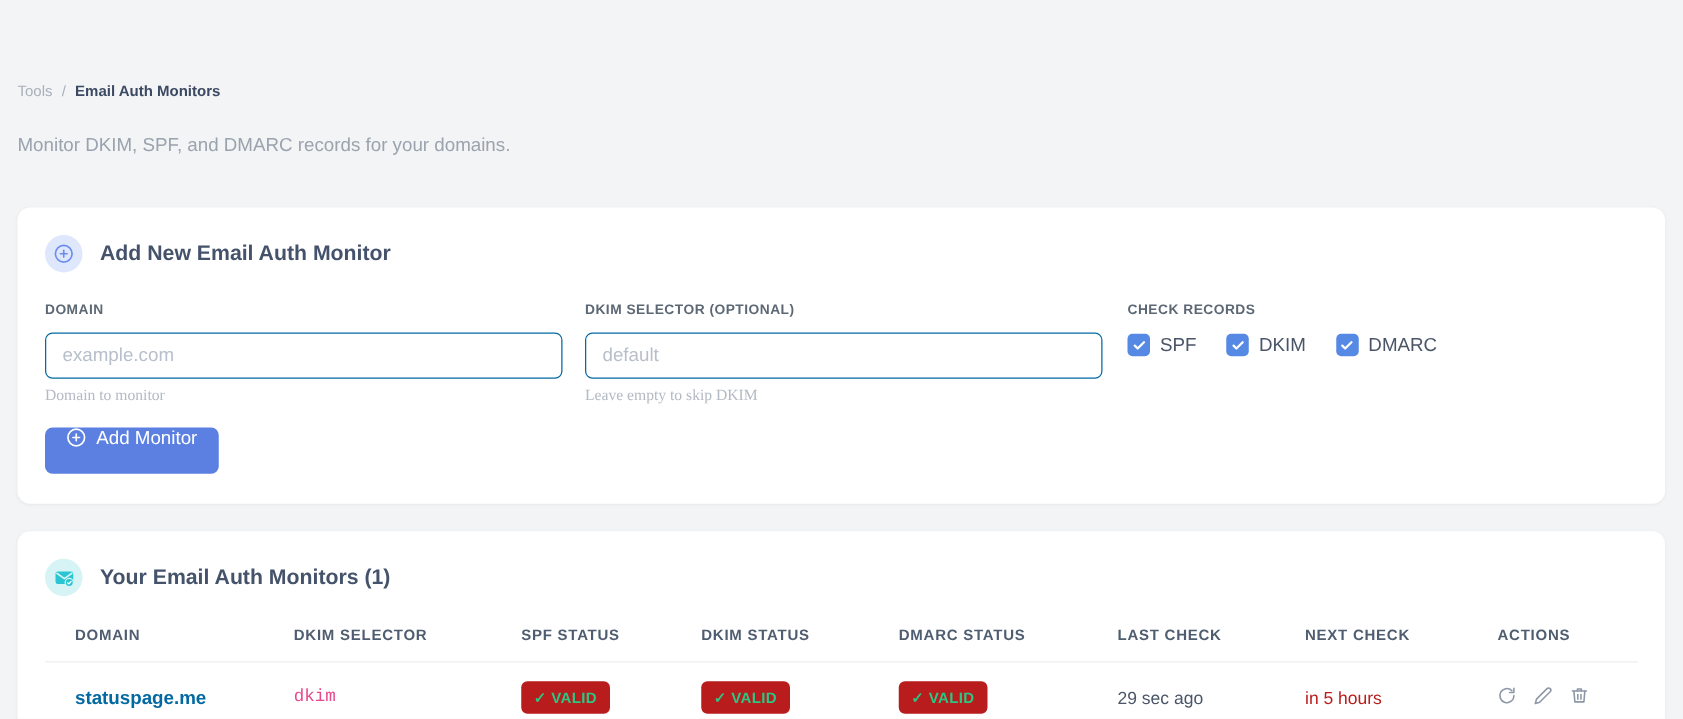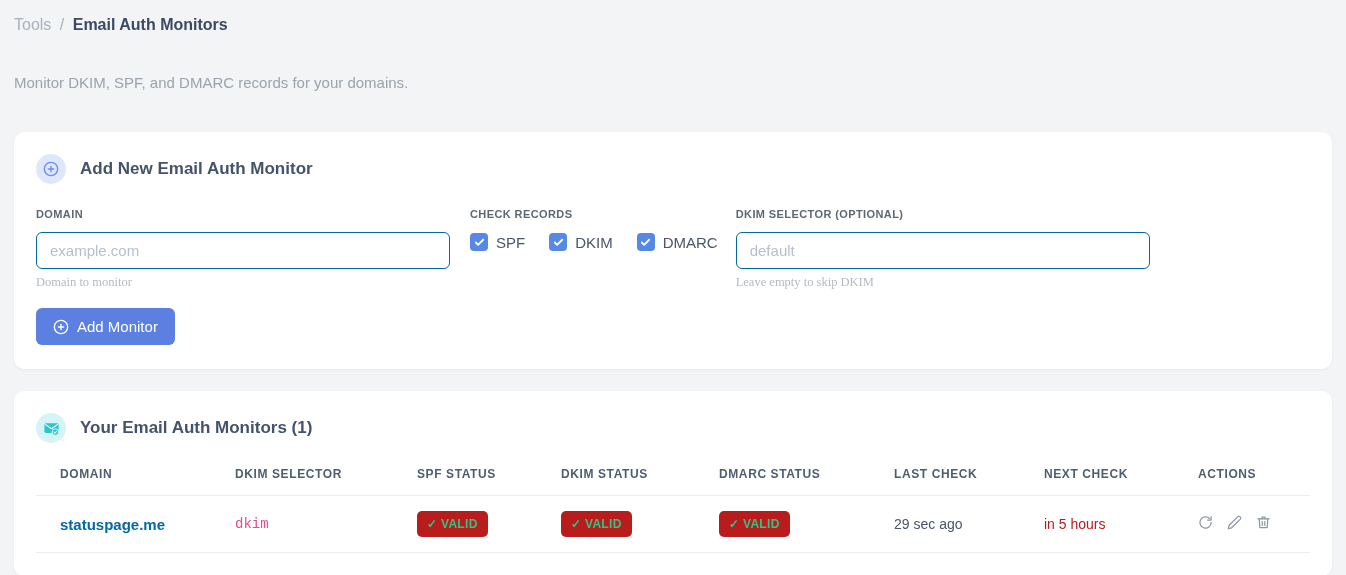--- a/index.html
+++ b/index.html
@@ -6,25 +6,25 @@
   html,body { width:1346px; height:575px; }
   body {
     background:#f3f4f5;
     font-family:"Liberation Sans", sans-serif;
     color:#44536b;
     overflow:hidden;
   }
   .page { padding:12px 14px 0 14px; }
 
   
-  .breadcrumb { font-size:16px; line-height:26px; }
+  .breadcrumb { font-size:12px; line-height:26px;margin-top:48px; }
   .breadcrumb .bc-section { color:#a9b1bc; font-weight:400; }
   .breadcrumb .bc-sep { color:#a9b1bc; font-weight:400; padding:0 4px; }
   .breadcrumb .bc-current { color:#3c4963; font-weight:700; }
-  .subtitle { margin-top:36px; font-size:15px; color:#9aa3ae; }
+  .subtitle { margin-top:22px; font-size:15px; color:#9aa3ae; }
 
   
   .card {
     background:#ffffff;
     border-radius:10px;
     box-shadow:0 1px 3px rgba(40,50,70,.06);
     padding:22px;
   }
   .card-add { margin-top:41px; height:237px; }
   .card-list { margin-top:22px; height:185px;padding-left:22px; }
@@ -57,21 +57,21 @@
 
   .checkbox-row { display:flex; align-items:center; gap:24px; margin-top:13px; }
   .checkbox-item { display:flex; align-items:center; gap:8px; cursor:pointer; }
   .checkbox-box {
     width:18px; height:18px; border-radius:4px; background:#5589e4;
     display:flex; align-items:center; justify-content:center; flex:0 0 18px;
   }
   .checkbox-label { font-size:15px; color:#4a5568; }
 
   .btn-primary {
-    margin-top:18px; display:inline-flex; align-items:center; gap:8px;
+    margin-top:18px; display:inline-flex; align-items:flex-start; gap:8px;
     background:#5b80e1; color:#fff; border:none; border-radius:6px;
     height:37px; padding:0 17px; font-size:15px;
     font-family:"Liberation Sans", sans-serif; cursor:pointer;
   }
 
   
   table { width:100%; border-collapse:collapse; table-layout:fixed; margin-top:14px; }
   th {
     text-align:left; font-size:12px; font-weight:700; letter-spacing:.6px;
     color:#4f5d70; text-transform:uppercase;
@@ -119,20 +119,26 @@
       <span class="card-title">Add New Email Auth Monitor</span>
     </div>
 
     <div class="form-row">
       <div class="form-group">
         <label class="field-label">DOMAIN</label>
         <input class="text-input" type="text" placeholder="example.com" style="">
         <div class="field-hint">Domain to monitor</div>
       </div>
 
+      <div class="form-group">
+        <label class="field-label">DKIM SELECTOR (OPTIONAL)</label>
+        <input class="text-input" type="text" placeholder="default" style="">
+        <div class="field-hint">Leave empty to skip DKIM</div>
+      </div>
+
       <div class="form-group records">
         <label class="field-label">CHECK RECORDS</label>
         <div class="checkbox-row">
           <span class="checkbox-item">
             <span class="checkbox-box">
               <svg width="11" height="11" viewBox="0 0 24 24" fill="none" stroke="#ffffff" stroke-width="4" stroke-linecap="round" stroke-linejoin="round">
                   <polyline points="20 6 9 17 4 12"></polyline>
                 </svg>
             </span>
             <span class="checkbox-label">SPF</span>
@@ -147,26 +153,20 @@
           </span>
           <span class="checkbox-item">
             <span class="checkbox-box">
               <svg width="11" height="11" viewBox="0 0 24 24" fill="none" stroke="#ffffff" stroke-width="4" stroke-linecap="round" stroke-linejoin="round">
                   <polyline points="20 6 9 17 4 12"></polyline>
                 </svg>
             </span>
             <span class="checkbox-label">DMARC</span>
           </span>
         </div>
-      </div>
-
-      <div class="form-group">
-        <label class="field-label">DKIM SELECTOR (OPTIONAL)</label>
-        <input class="text-input" type="text" placeholder="default" style="">
-        <div class="field-hint">Leave empty to skip DKIM</div>
       </div>
     </div>
 
     <button class="btn-primary">
       <span style="display:inline-flex;">
         <svg width="16" height="16" viewBox="0 0 24 24" fill="none" stroke="#ffffff" stroke-width="2" stroke-linecap="round">
           <circle cx="12" cy="12" r="10"></circle>
             <line x1="12" y1="8" x2="12" y2="16"></line>
             <line x1="8" y1="12" x2="16" y2="12"></line>
         </svg>

